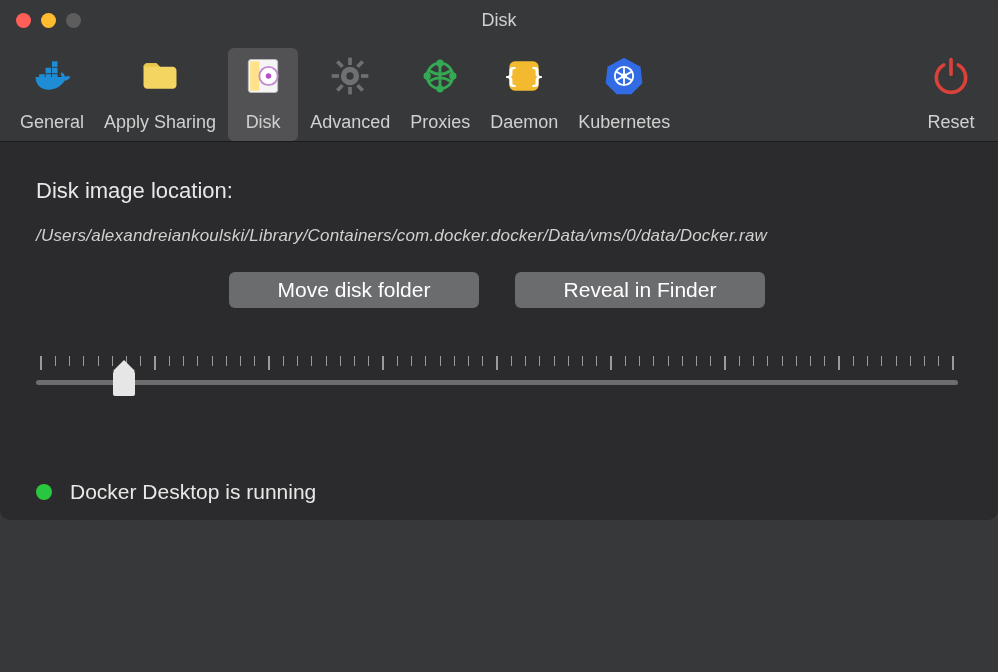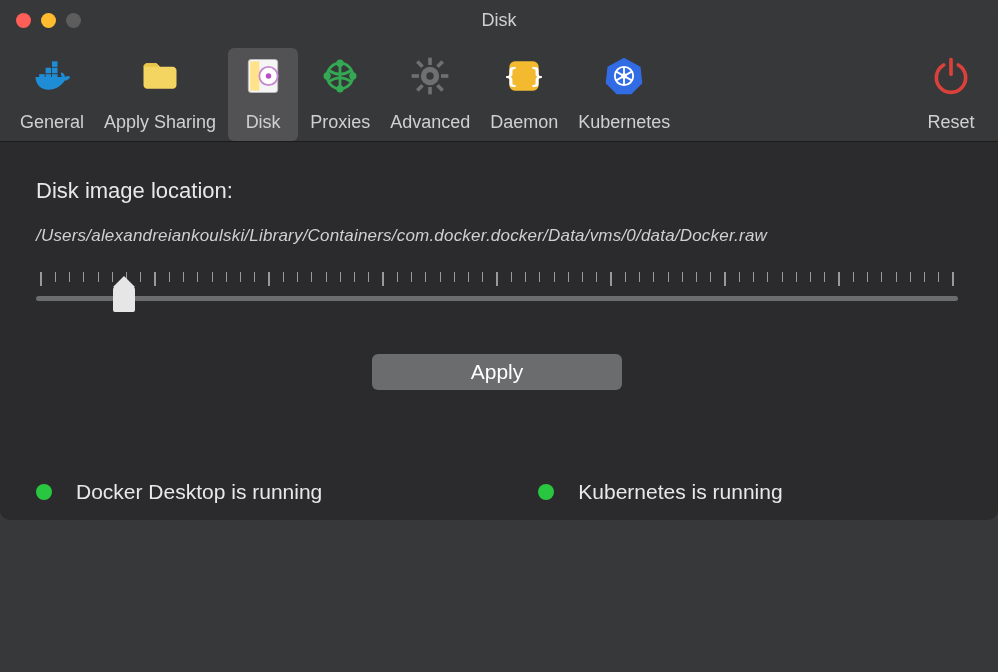--- a/index.html
+++ b/index.html
@@ -95,21 +95,21 @@
     content:""; position:absolute; top:-10px; left:0; width:0; height:0;
     border-left:11px solid transparent; border-right:11px solid transparent;
     border-bottom:11px solid #e6e6e6;
   }
   .apply-row { display:flex; justify-content:center; }
   .statusbar {
     height:56px; display:flex; align-items:center; gap:18px;
     padding: 0 36px;
     background: var(--bg-darker);
   }
-  .status-item { display:flex; align-items:center; gap:24px; font-size:21px; color:var(--text); }
+  .status-item { display:flex; align-items:center; gap:18px; font-size:21px; color:var(--text); }
   .status-dot { width:16px; height:16px; border-radius:50%; background: var(--green-dot); }
   .status-gap { width: 180px; }
 
   
   svg.ic { width:44px; height:44px; }
 </style>
 </head>
 <body>
 
 <div class="window">
@@ -154,38 +154,20 @@
     <div class="tab active">
       <div class="icon-slot">
         <svg class="ic" viewBox="0 0 48 48">
             <rect x="8" y="6" width="32" height="36" rx="3" fill="#f5f5f5" stroke="#bbb"></rect>
             <rect x="10" y="8" width="10" height="32" fill="#ffe28a"></rect>
             <circle cx="30" cy="24" r="10" fill="#fff" stroke="#c48bd1" stroke-width="2"></circle>
             <circle cx="30" cy="24" r="3" fill="#b94fc7"></circle>
           </svg>
       </div>
       <span class="tab-label">Disk</span>
-    </div>
-
-    <div class="tab">
-      <div class="icon-slot">
-        <svg class="ic" viewBox="0 0 48 48">
-            <g stroke="#34a853" stroke-width="3" fill="none">
-              <circle cx="24" cy="24" r="14"></circle>
-              <line x1="24" y1="10" x2="24" y2="38"></line>
-              <path d="M12 18 q12 8 24 0"></path>
-              <path d="M12 30 q12 -8 24 0"></path>
-            </g>
-            <circle cx="24" cy="10" r="4" fill="#34a853"></circle>
-            <circle cx="24" cy="38" r="4" fill="#34a853"></circle>
-            <circle cx="10" cy="24" r="4" fill="#34a853"></circle>
-            <circle cx="38" cy="24" r="4" fill="#34a853"></circle>
-          </svg>
-      </div>
-      <span class="tab-label">Proxies</span>
     </div>
 
     <div class="tab">
       <div class="icon-slot">
         <svg class="ic" viewBox="0 0 48 48">
             <g fill="#6f7072">
               <circle cx="24" cy="24" r="10"></circle>
               <g>
                 <rect x="22" y="4" width="4" height="8"></rect>
                 <rect x="22" y="36" width="4" height="8"></rect>
@@ -199,20 +181,38 @@
               <circle cx="24" cy="24" r="4" fill="#37383a"></circle>
             </g>
           </svg>
       </div>
       <span class="tab-label">Advanced</span>
     </div>
 
     <div class="tab">
       <div class="icon-slot">
         <svg class="ic" viewBox="0 0 48 48">
+            <g stroke="#34a853" stroke-width="3" fill="none">
+              <circle cx="24" cy="24" r="14"></circle>
+              <line x1="24" y1="10" x2="24" y2="38"></line>
+              <path d="M12 18 q12 8 24 0"></path>
+              <path d="M12 30 q12 -8 24 0"></path>
+            </g>
+            <circle cx="24" cy="10" r="4" fill="#34a853"></circle>
+            <circle cx="24" cy="38" r="4" fill="#34a853"></circle>
+            <circle cx="10" cy="24" r="4" fill="#34a853"></circle>
+            <circle cx="38" cy="24" r="4" fill="#34a853"></circle>
+          </svg>
+      </div>
+      <span class="tab-label">Proxies</span>
+    </div>
+
+    <div class="tab">
+      <div class="icon-slot">
+        <svg class="ic" viewBox="0 0 48 48">
             <rect x="8" y="8" width="32" height="32" rx="6" fill="#f3b92f"></rect>
             <text x="24" y="32" text-anchor="middle" font-size="24" font-weight="bold" fill="#fff" font-family="monospace">{ }</text>
           </svg>
       </div>
       <span class="tab-label">Daemon</span>
     </div>
 
     <div class="tab">
       <div class="icon-slot">
         <svg class="ic" viewBox="0 0 48 48">
@@ -241,20 +241,24 @@
           </svg>
       </div>
       <span class="tab-label">Reset</span>
     </div>
   </div>
 
   <div class="content">
     <div class="section-title">Disk image location:</div>
     <div class="path-text">/Users/alexandreiankoulski/Library/Containers/com.docker.docker/Data/vms/0/data/Docker.raw</div>
 
+    <div class="btn-row">
+      <button class="mac">Move disk folder</button>
+      <button class="mac">Reveal in Finder</button>
+    </div>
 
 
     <div class="slider-wrap">
       <div class="ticks" id="ticks">
           <div class="tick major"></div>
           <div class="tick"></div>
           <div class="tick"></div>
           <div class="tick"></div>
           <div class="tick"></div>
           <div class="tick"></div>
@@ -315,30 +319,23 @@
           <div class="tick"></div>
           <div class="tick"></div>
           <div class="tick"></div>
           <div class="tick"></div>
           <div class="tick major"></div>
         </div>
       <div class="track"></div>
       <div class="thumb" id="thumb" style="left: 9.5%;"></div>
     </div>
 
-    <div class="apply-row">
-      <button class="mac">Apply</button>
-    </div>
   </div>
 
   <div class="statusbar">
     <div class="status-item">
       <div class="status-dot"></div>
       <span>Docker Desktop is running</span>
     </div>
     <div class="status-gap"></div>
-    <div class="status-item">
-      <div class="status-dot"></div>
-      <span>Kubernetes is running</span>
-    </div>
   </div>
 
 </div>
 
 </body></html>

